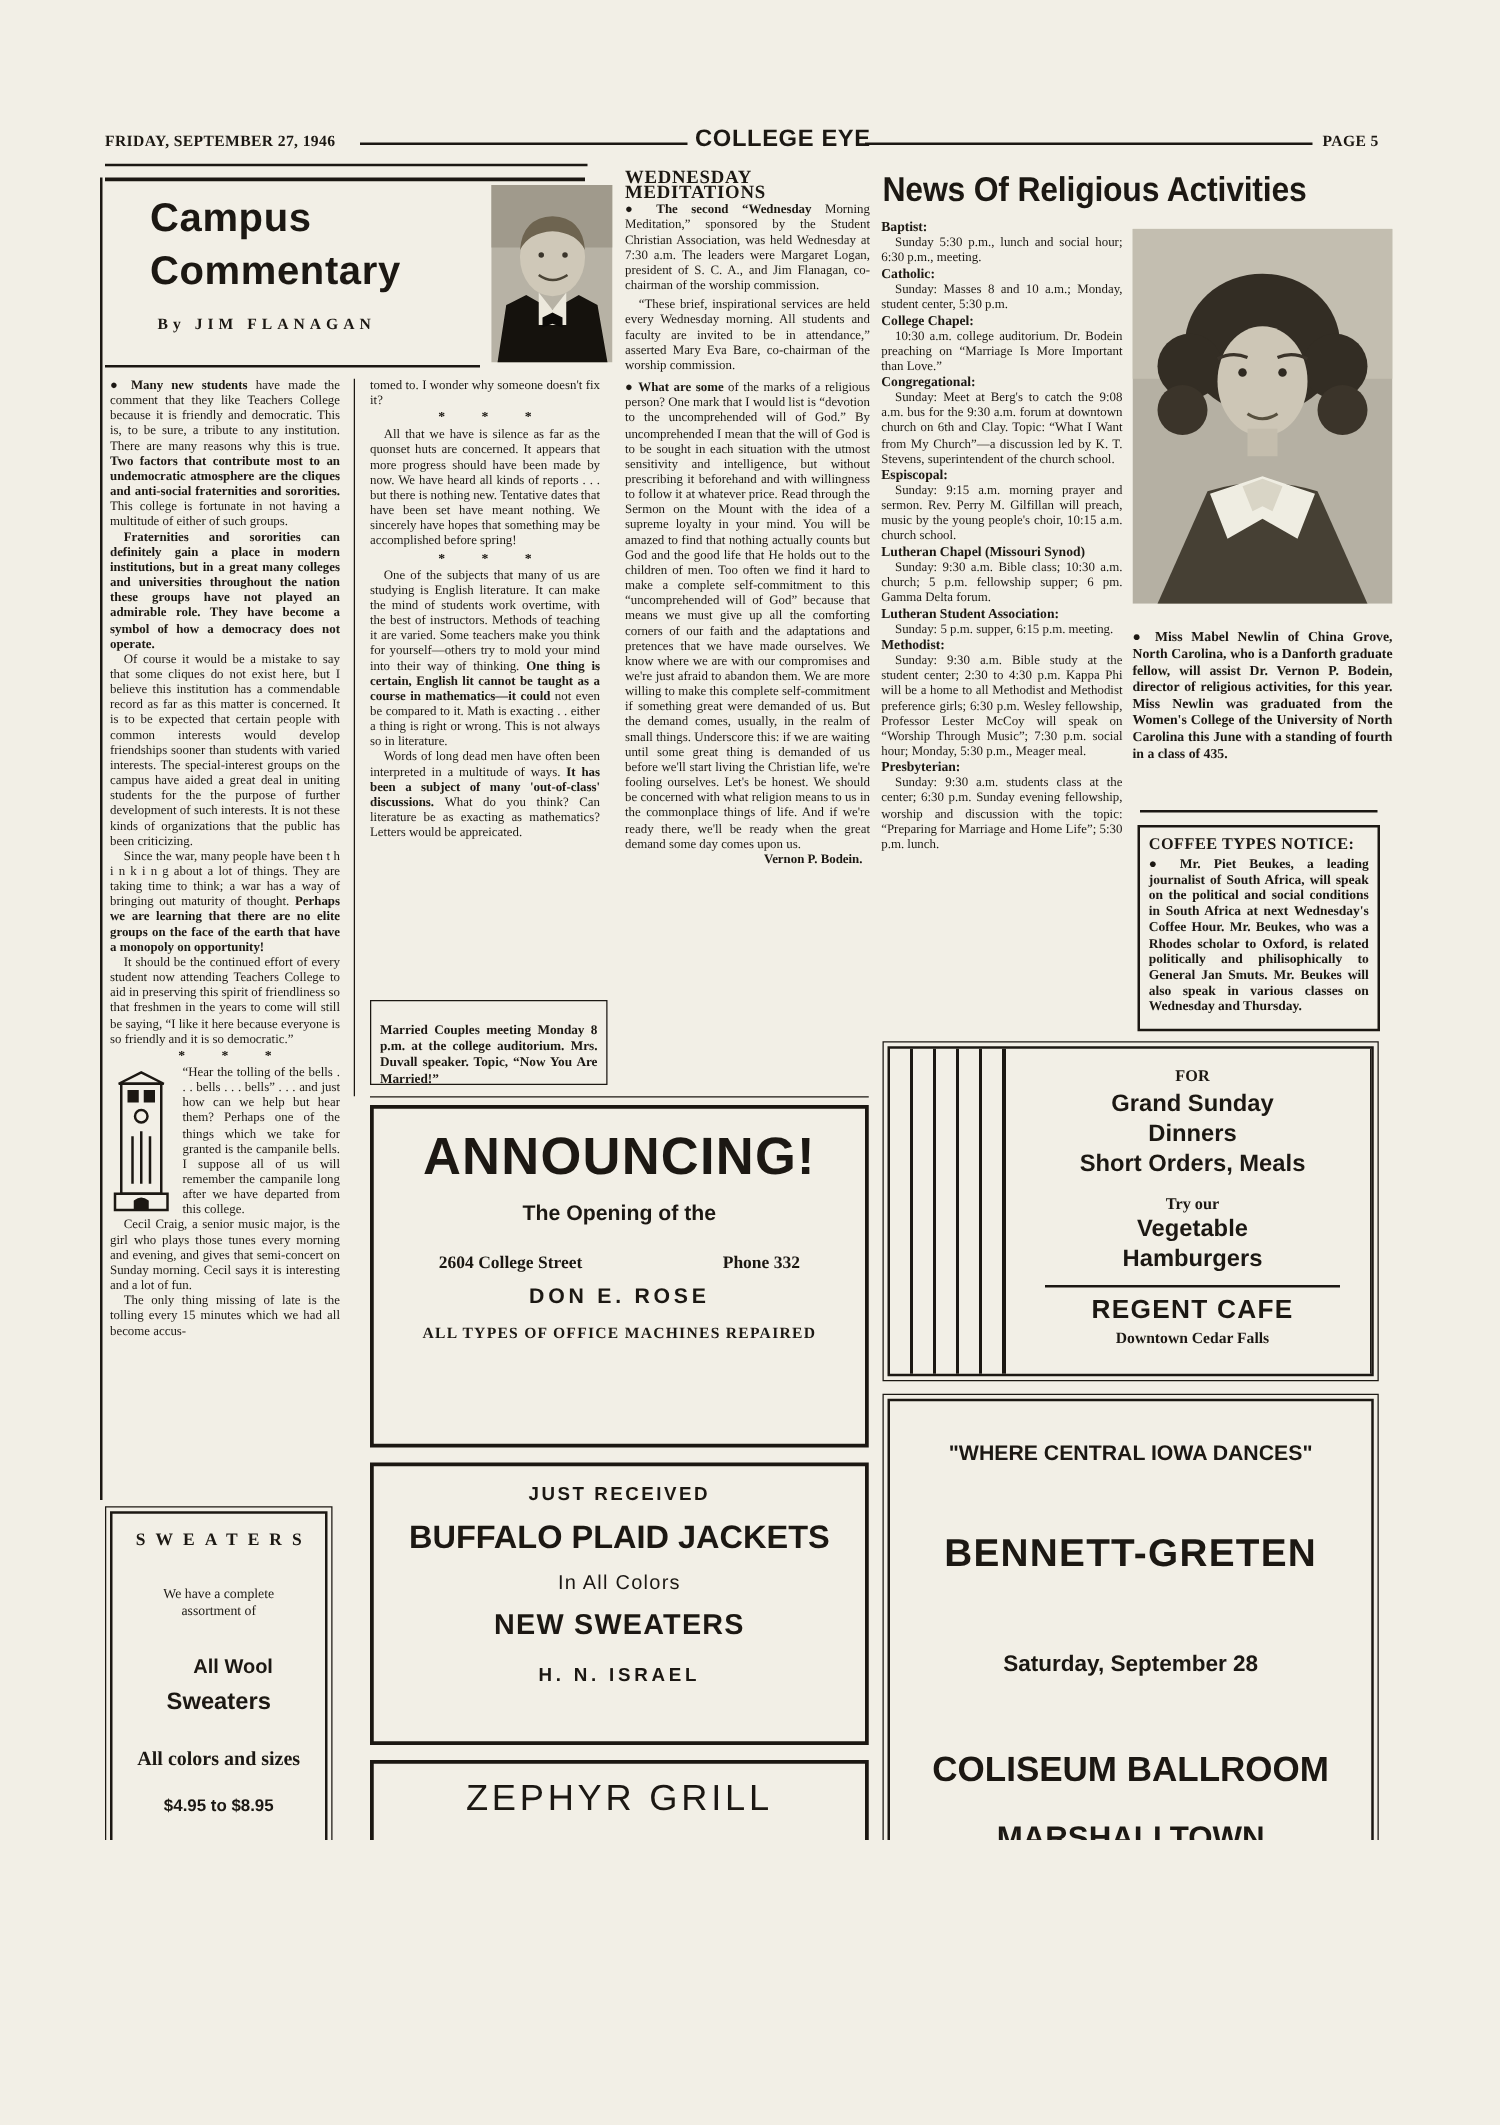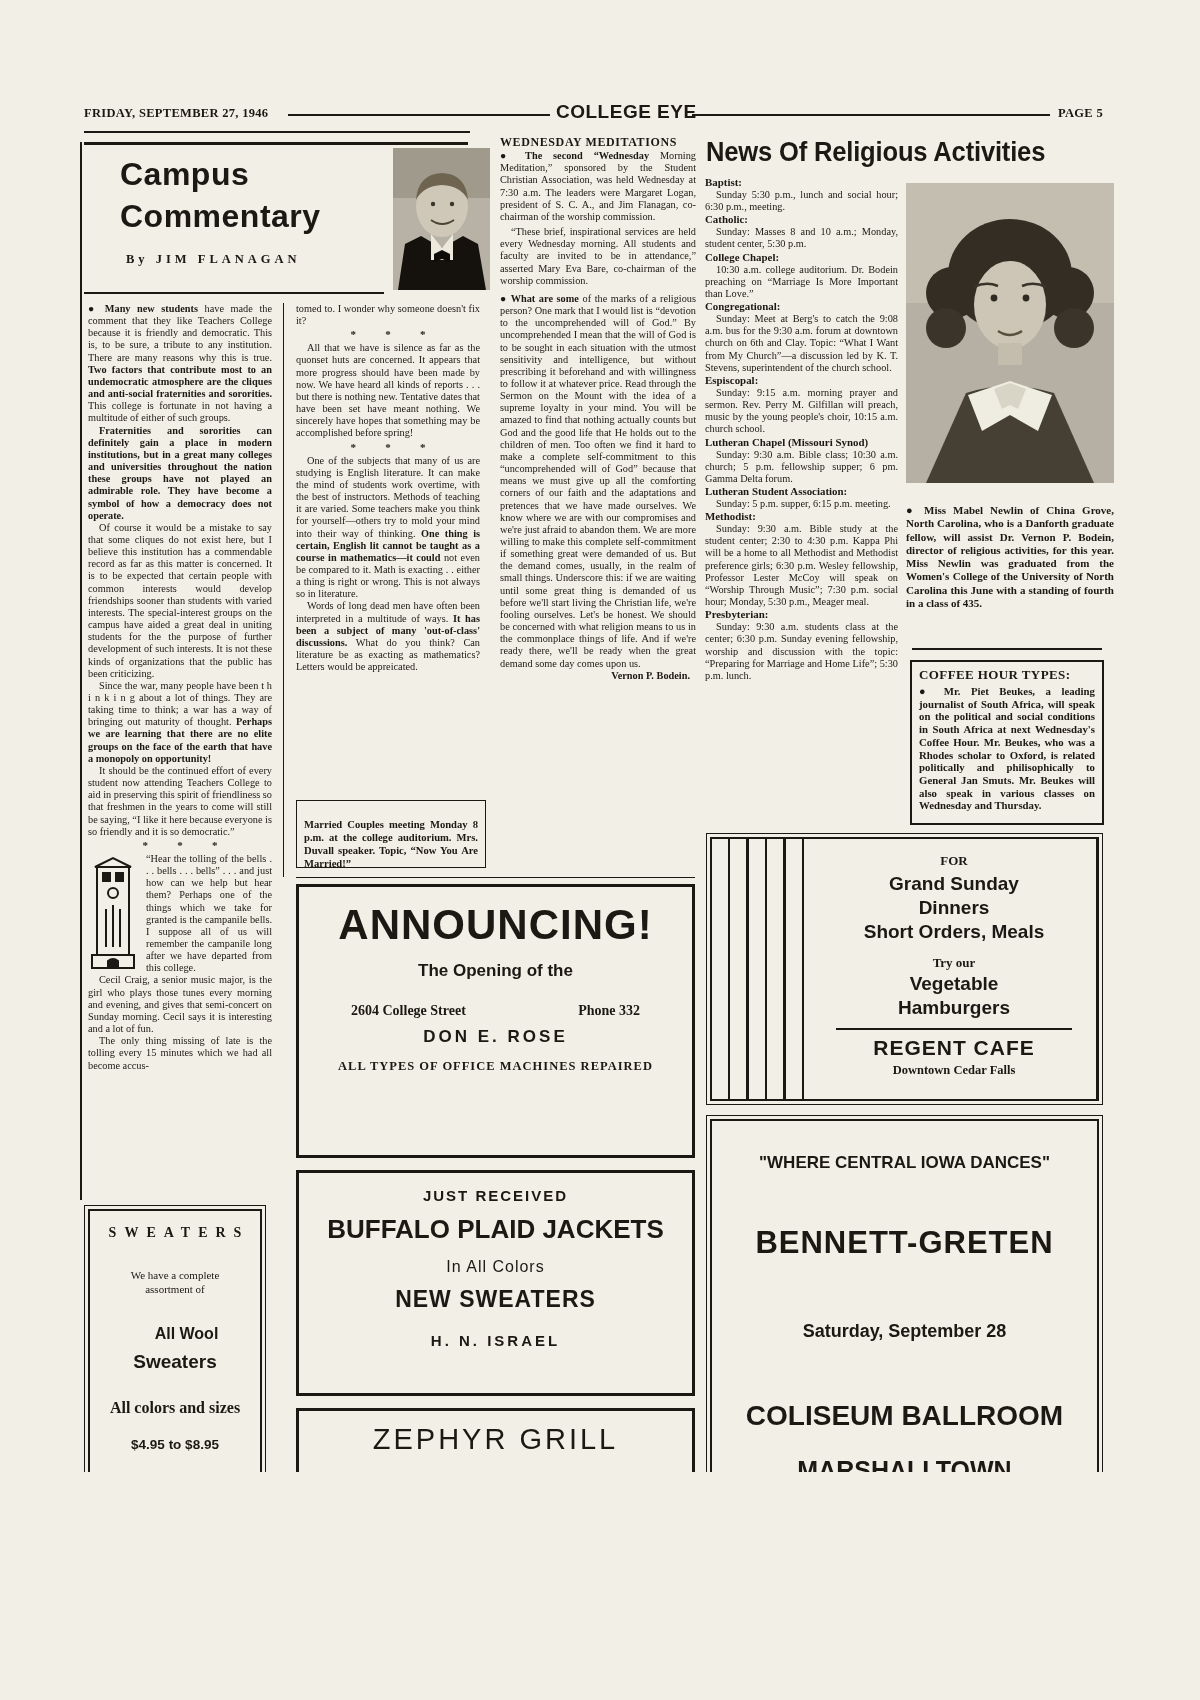--- a/index.html
+++ b/index.html
@@ -113,21 +113,21 @@
     <p class="stars">* * *</p>
     <p class="ind"><span>One of the subjects that many of us are studying is English literature. It can make the mind of students work overtime, with the best of instructors. Methods of teaching it are varied. Some teachers make you think for yourself—others try to mold your mind into their way of thinking. </span><span class="b">One thing is certain, English lit cannot be taught as a course in mathematics—it could </span><span>not even be compared to it. Math is exacting . . either a thing is right or wrong. This is not always so in literature.</span></p>
     <p class="ind"><span>Words of long dead men have often been interpreted in a multitude of ways. </span><span class="b">It has been a subject of many 'out-of-class' discussions. </span><span>What do you think? Can literature be as exacting as mathematics? Letters would be appreicated.</span></p>
   </div>
 
   <div class="box1" style="left:296px;top:800px;width:190px;height:68px;">
     <p class="married">Married Couples meeting Monday 8 p.m. at the college auditorium. Mrs. Duvall speaker. Topic, “Now You Are Married!”</p>
   </div>
 
   <div class="abs bodytxt" style="left:500px;top:136px;width:196px;">
-    <p class="b" style="font-size:12px;letter-spacing:.6px;margin-bottom:2px;text-align:left;">WEDNESDAY MEDITATIONS</p>
+    <p class="b" style="font-size:15px;letter-spacing:.6px;margin-bottom:2px;text-align:left;">WEDNESDAY MEDITATIONS</p>
     <p><span class="b">● The second “Wednesday </span><span>Morning Meditation,” sponsored by the Student Christian Association, was held Wednesday at 7:30 a.m. The leaders were Margaret Logan, president of S. C. A., and Jim Flanagan, co-chairman of the worship commission.</span></p>
     <p class="ind" style="margin-top:3px;">“These brief, inspirational services are held every Wednesday morning. All students and faculty are invited to be in attendance,” asserted Mary Eva Bare, co-chairman of the worship commission.</p>
     <p style="margin-top:6px;"><span class="b">● What are some </span><span>of the marks of a religious person? One mark that I would list is “devotion to the uncomprehended will of God.” By uncomprehended I mean that the will of God is to be sought in each situation with the utmost sensitivity and intelligence, but without prescribing it beforehand and with willingness to follow it at whatever price. Read through the Sermon on the Mount with the idea of a supreme loyalty in your mind. You will be amazed to find that nothing actually counts but God and the good life that He holds out to the children of men. Too often we find it hard to make a complete self-commitment to this “uncomprehended will of God” because that means we must give up all the comforting corners of our faith and the adaptations and pretences that we have made ourselves. We know where we are with our compromises and we're just afraid to abandon them. We are more willing to make this complete self-commitment if something great were demanded of us. But the demand comes, usually, in the realm of small things. Underscore this: if we are waiting until some great thing is demanded of us before we'll start living the Christian life, we're fooling ourselves. Let's be honest. We should be concerned with what religion means to us in the commonplace things of life. And if we're ready there, we'll be ready when the great demand some day comes upon us.</span></p>
     <p class="sig">Vernon P. Bodein.</p>
   </div>
 
   <div class="abs news-headline" style="left:706px;top:136px;">News Of Religious Activities</div>
 
   <div class="abs bodytxt" style="left:705px;top:176px;width:193px;">
     <p class="sec-h" style="margin-top:0;">Baptist:</p>
@@ -170,21 +170,21 @@
       <path d="M62 212 L104 198 L146 212 L132 248 L104 232 L76 248 Z" fill="#efede2"></path>
       <path d="M88 206 L104 200 L120 206 L112 226 L104 222 L96 226 Z" fill="#d9d5c6"></path>
     </svg>
   </div>
 
   <div class="abs caption" style="left:906px;top:504px;width:208px;">● Miss Mabel Newlin of China Grove, North Carolina, who is a Danforth graduate fellow, will assist Dr. Vernon P. Bodein, director of religious activities, for this year. Miss Newlin was graduated from the Women's College of the University of North Carolina this June with a standing of fourth in a class of 435.</div>
 
   <div class="rule" style="left:912px;top:648px;width:190px;height:1.5px;"></div>
 
   <div class="box2" style="left:910px;top:660px;width:194px;height:165px;padding:5px 7px;">
-    <p class="coffee-h">COFFEE HOUR TYPES:</p>
+    <p class="coffee-h">COFFEE TYPES NOTICE:</p>
     <p class="coffee-b">● Mr. Piet Beukes, a leading journalist of South Africa, will speak on the political and social conditions in South Africa at next Wednesday's Coffee Hour. Mr. Beukes, who was a Rhodes scholar to Oxford, is related politically and philisophically to General Jan Smuts. Mr. Beukes will also speak in various classes on Wednesday and Thursday.</p>
   </div>
 
   <div class="rule" style="left:296px;top:877px;width:399px;height:1px;"></div>
 
   <div class="dbl" style="left:706px;top:833px;width:397px;height:272px;">
     <div class="inner" style="display:flex;">
       <div class="stripes" style="width:100px;height:100%;"></div>
       <div class="sans ctr" style="flex:1;border-right:1.5px solid #1c1813;padding-top:14px;">
         <p class="adl serif b" style="font-size:13px;">FOR</p>

